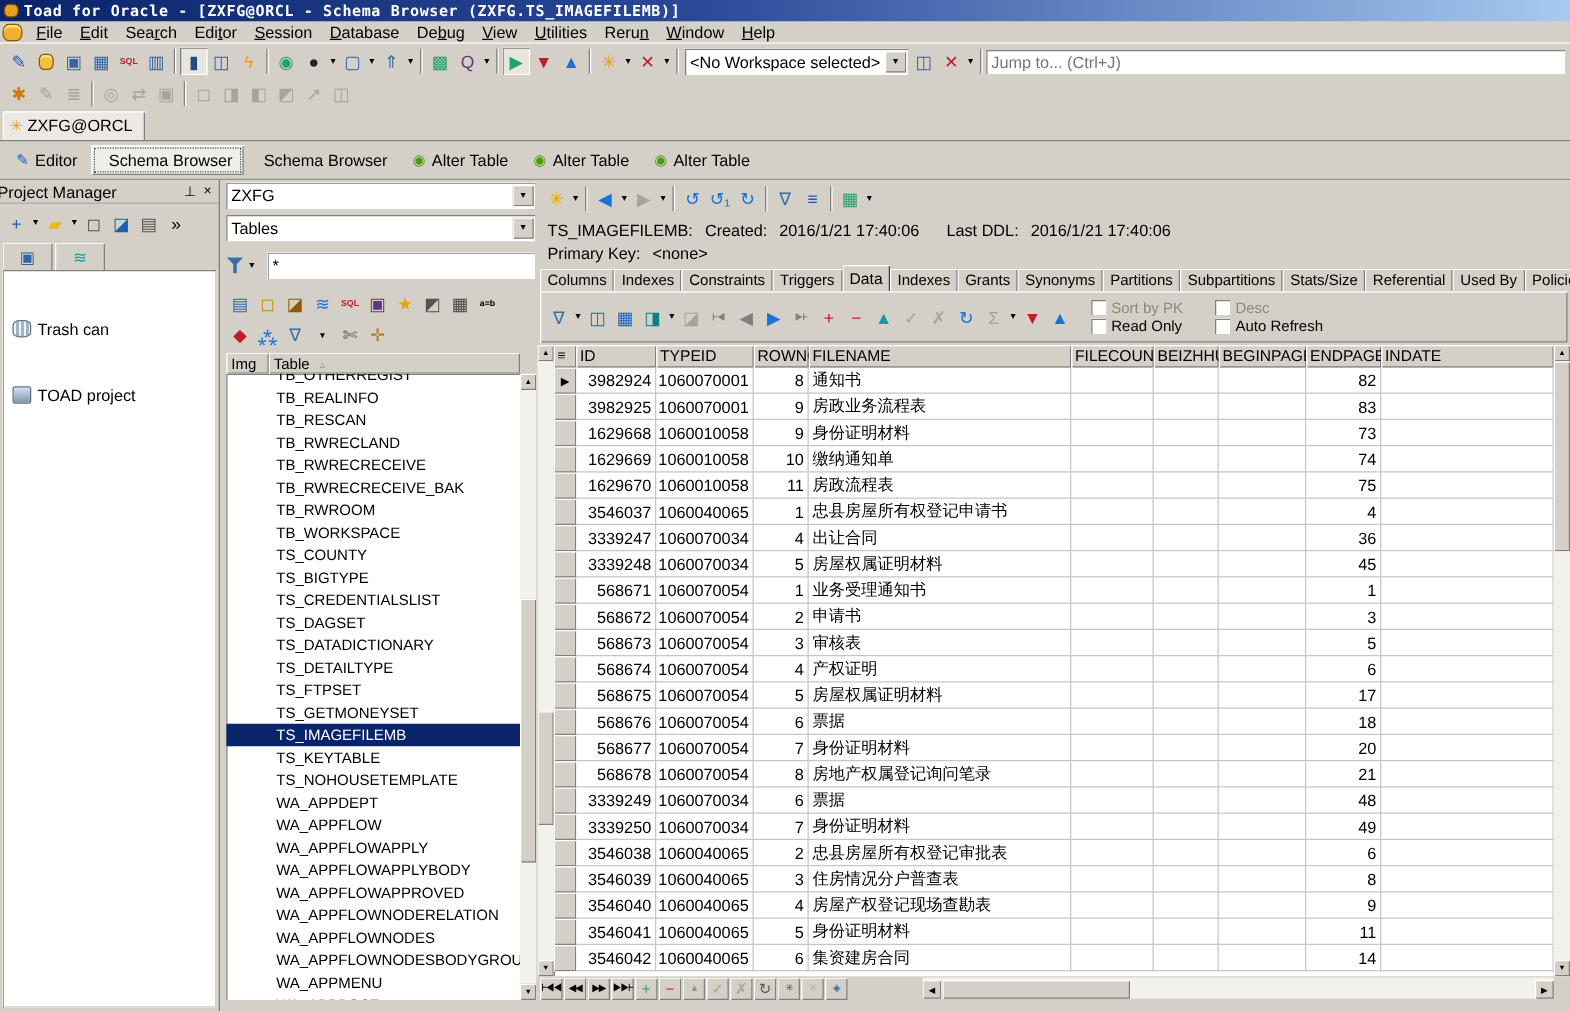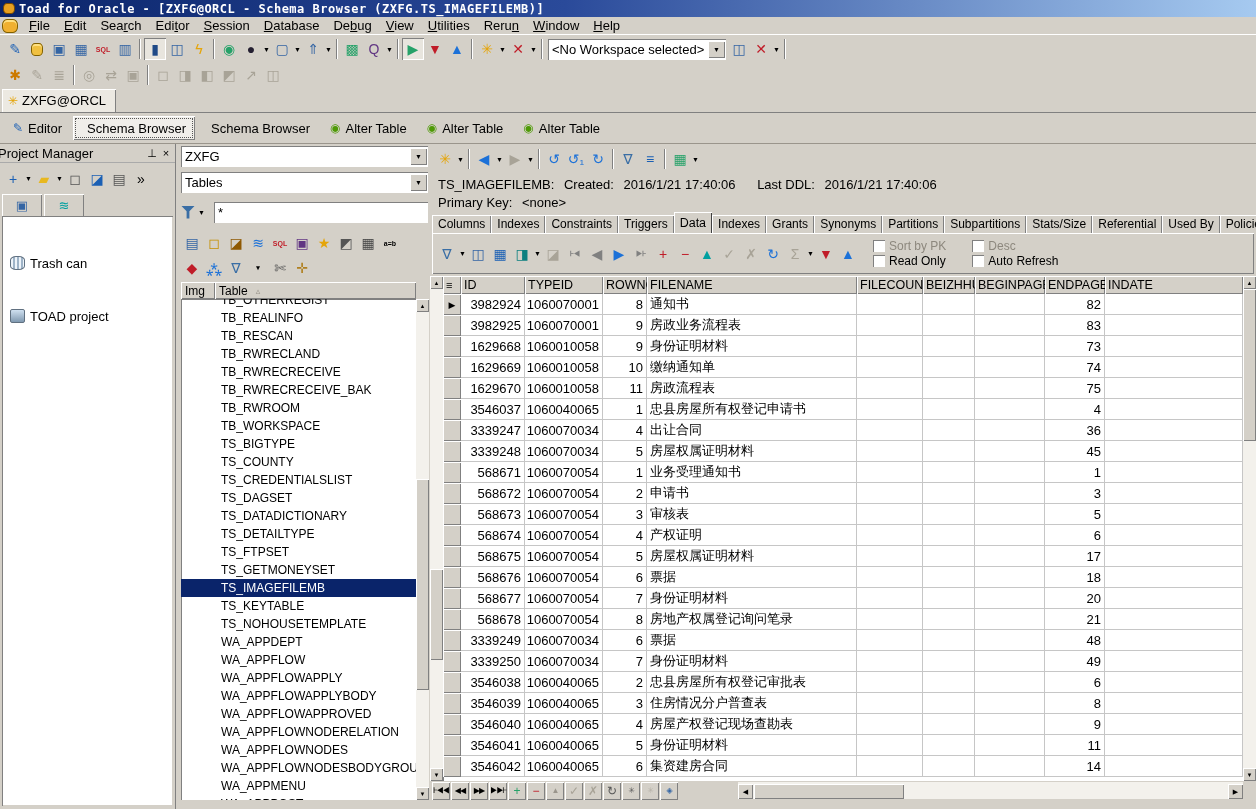--- a/index.html
+++ b/index.html
@@ -156,20 +156,21 @@
       <span class="dd-arrow">▼</span>
       <span class="tsep"></span>
       <div class="combo" style="width: 178px; margin: 0px 2px;">
         <span class="combo-text">&lt;No Workspace selected&gt;</span>
         <span class="combo-btn raised">▼</span>
       </div>
       <span class="tbi" style="color: rgb(52, 101, 164);">◫</span>
       <span class="tbi" style="color: rgb(192, 28, 40);">✕</span>
       <span class="dd-arrow">▼</span>
       <span class="tsep"></span>
+      <input class="jump-input" placeholder="Jump to... (Ctrl+J)" style="flex: 1 1 0%; margin-right: 4px;">
     </div>
   <div class="toolbar" id="tb2">
       <span class="tbi" style="color: rgb(204, 122, 0);">✱</span>
       <span class="tbi disabled">✎</span>
       <span class="tbi disabled">≣</span>
       <span class="tsep"></span>
       <span class="tbi disabled">◎</span>
       <span class="tbi disabled">⇄</span>
       <span class="tbi disabled">▣</span>
       <span class="tsep"></span>
@@ -297,22 +298,22 @@
       <div class="tablelist">
         <div class="tl-inner" id="table-list">
             <div class="tl-item">TB_OTHERREGIST</div>
             <div class="tl-item">TB_REALINFO</div>
             <div class="tl-item">TB_RESCAN</div>
             <div class="tl-item">TB_RWRECLAND</div>
             <div class="tl-item">TB_RWRECRECEIVE</div>
             <div class="tl-item">TB_RWRECRECEIVE_BAK</div>
             <div class="tl-item">TB_RWROOM</div>
             <div class="tl-item">TB_WORKSPACE</div>
+            <div class="tl-item">TS_COUNTY</div>
             <div class="tl-item">TS_BIGTYPE</div>
-            <div class="tl-item">TS_COUNTY</div>
             <div class="tl-item">TS_CREDENTIALSLIST</div>
             <div class="tl-item">TS_DAGSET</div>
             <div class="tl-item">TS_DATADICTIONARY</div>
             <div class="tl-item">TS_DETAILTYPE</div>
             <div class="tl-item">TS_FTPSET</div>
             <div class="tl-item">TS_GETMONEYSET</div>
             <div class="tl-item sel">TS_IMAGEFILEMB</div>
             <div class="tl-item">TS_KEYTABLE</div>
             <div class="tl-item">TS_NOHOUSETEMPLATE</div>
             <div class="tl-item">WA_APPDEPT</div>

